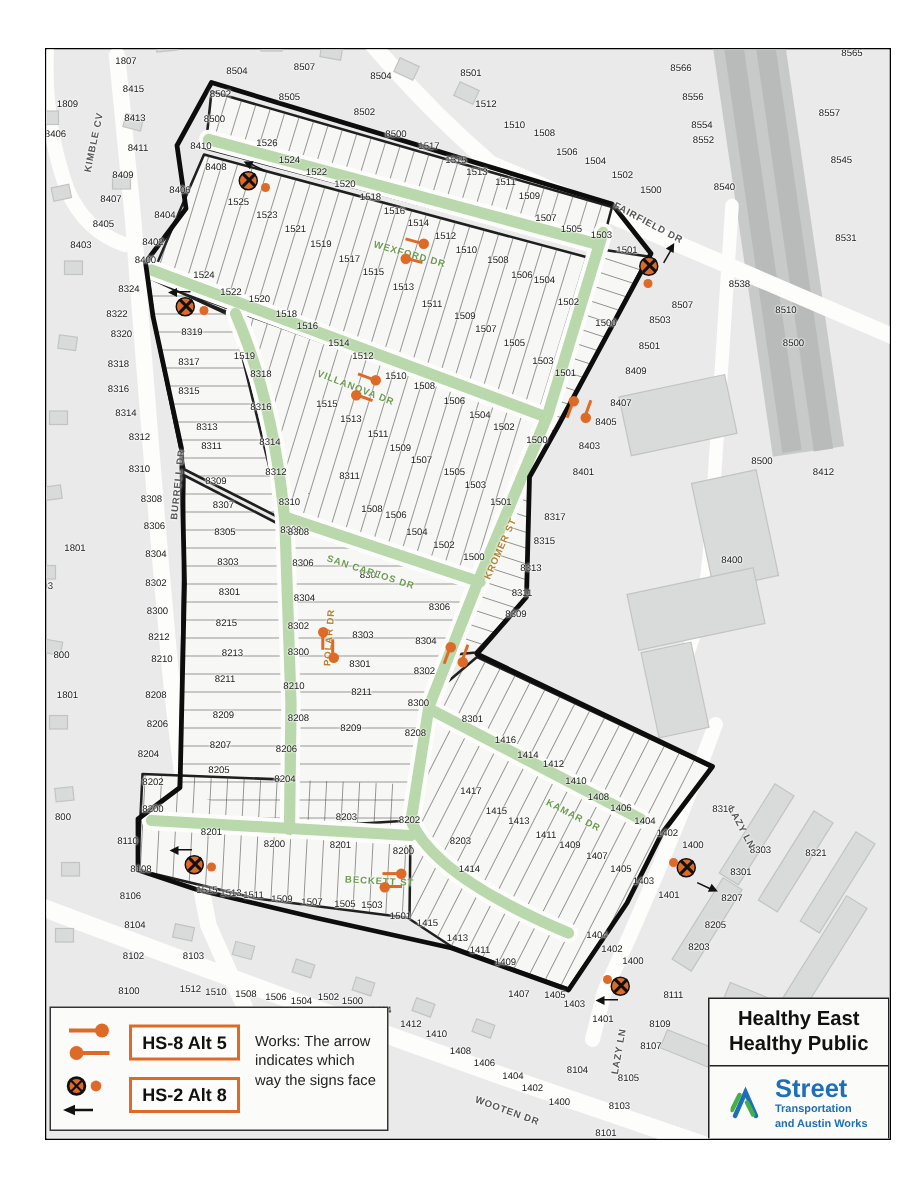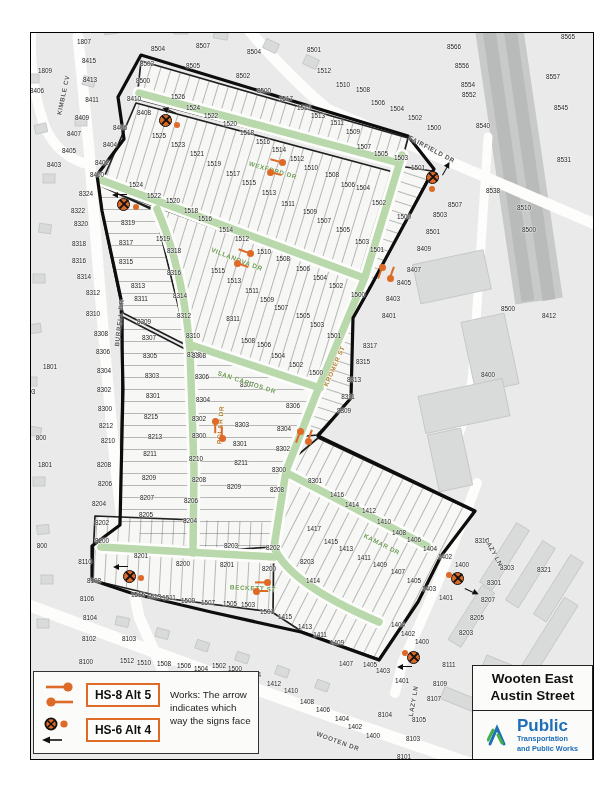--- a/index.html
+++ b/index.html
@@ -556,37 +556,37 @@
           <circle cx="13" cy="11" r="5.6" fill="#DE6A28" stroke="#111" stroke-width="1.8"></circle>
           <line x1="9.2" y1="7.2" x2="16.8" y2="14.8" stroke="#111" stroke-width="1.5"></line>
           <line x1="16.8" y1="7.2" x2="9.2" y2="14.8" stroke="#111" stroke-width="1.5"></line>
           <circle cx="26" cy="11" r="3.6" fill="#DE6A28"></circle>
           <line x1="10" y1="27" x2="24" y2="27" stroke="#111" stroke-width="1.6"></line>
           <polygon points="4,27 12,23.5 12,30.5" fill="#111"></polygon>
         </svg>
       </div>
       <div class="lboxes">
         <div class="lbox">HS-8 Alt 5</div>
-        <div class="lbox">HS-6 Alt 4</div>
+        <div class="lbox">HS-2 Alt 8</div>
       </div>
       <div class="lnote">Works: The arrow indicates which way the signs face</div>
     </div>
 
     <div id="titleblock">
       <div class="tb-title">
-        <div>Wooten East</div>
-        <div>Austin Street</div>
+        <div>Healthy East</div>
+        <div>Healthy Public</div>
       </div>
       <div class="tb-logo">
         <svg width="26" height="26" viewBox="0 0 26 26">
           <path d="M3,22 L10,6 L17,22" fill="none" stroke="#1E6FB8" stroke-width="3" stroke-linecap="round"></path>
           <path d="M1,18 L6,8 M11,13 L15,21" fill="none" stroke="#44AF4B" stroke-width="3" stroke-linecap="round"></path>
         </svg>
         <div>
-          <div class="tb-word">Public</div>
+          <div class="tb-word">Street</div>
           <div class="tb-sub">Transportation</div>
-          <div class="tb-sub">and Public Works</div>
+          <div class="tb-sub">and Austin Works</div>
         </div>
       </div>
     </div>
 
   </div>
 </div>
 
 </body></html>

